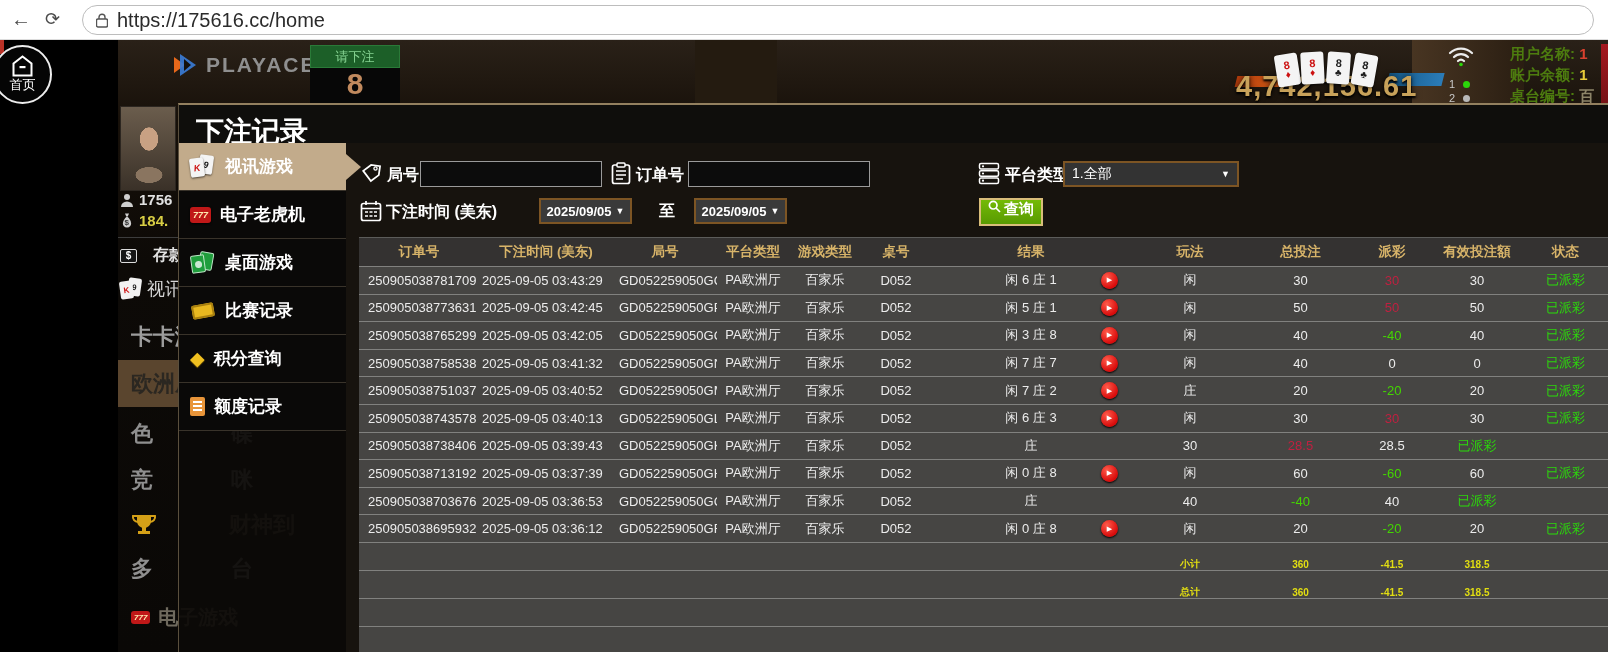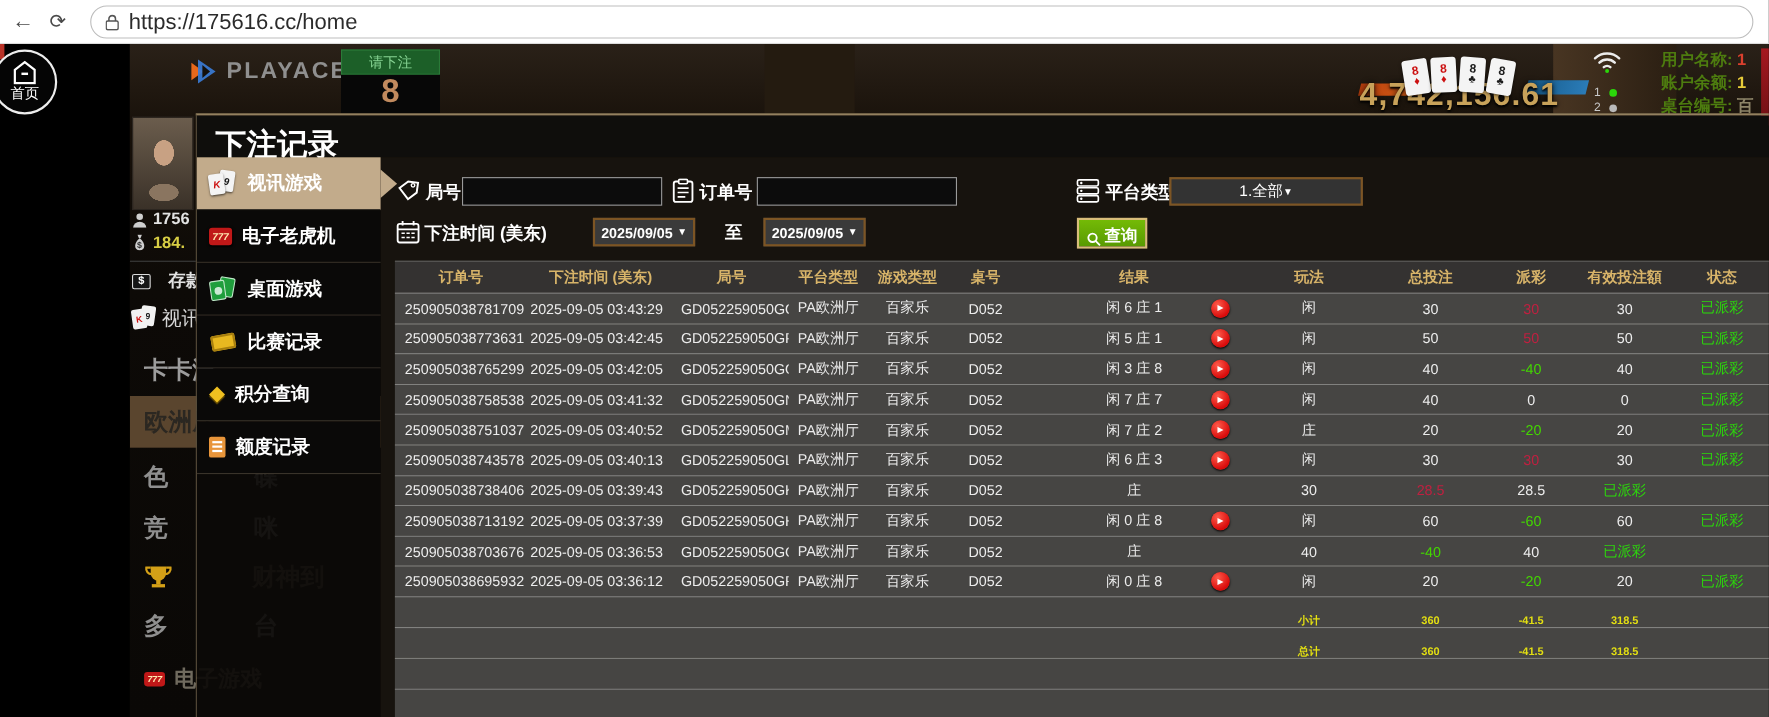--- a/index.html
+++ b/index.html
@@ -108,26 +108,26 @@
   .ic-doc{width:15px;height:19px;background:#e8953a;border-radius:2px;flex:none;position:relative;}
   .ic-doc::after{content:"";position:absolute;left:3px;top:4px;width:9px;height:2px;background:#fff;
     box-shadow:0 4px 0 #fff,0 8px 0 #fff;}
 
   
   .flabel{position:absolute;color:#fff;font-size:16px;font-weight:bold;white-space:nowrap;}
   .ficon{position:absolute;}
   .finput{position:absolute;width:182px;height:26px;background:#0c0c0c;border:1px solid #9a9a9a;color:#eee;
     font-size:13px;padding:0 6px;outline:none;}
   .fselect{position:absolute;width:176px;height:26px;background:#333;border:2px solid #7d5524;color:#fff;
-    font-size:14px;display:flex;align-items:center;padding:0 7px;justify-content:center;cursor:pointer;}
+    font-size:14px;display:flex;align-items:center;padding:0 7px;justify-content:space-between;cursor:pointer;}
   .fdate{position:absolute;width:93px;height:26px;background:#3a3a3a;border:2px solid #7d5524;color:#fff;
     font-size:13px;font-weight:bold;display:flex;align-items:center;justify-content:center;gap:4px;cursor:pointer;}
   .caret{font-size:9px;color:#fff;}
   .qbtn{position:absolute;left:633px;top:55px;width:64px;height:28px;background:linear-gradient(#74ba06,#589a02);
-    border:2px solid #d9bd7a;color:#fff;font-size:15px;font-weight:bold;display:flex;align-items:flex-end;
+    border:2px solid #d9bd7a;color:#fff;font-size:15px;font-weight:bold;display:flex;align-items:flex-start;
     justify-content:center;gap:3px;cursor:pointer;}
 
   
   .table{position:absolute;left:13px;top:94px;width:1250px;
     --cols:120px 134px 104px 72px 72px 70px 200px 118px 103px 80px 90px 87px;}
   .thead{height:29px;background:#343231;border-top:1px solid #5c5c5a;display:grid;grid-template-columns:var(--cols);}
   .trow{height:27.6px;background:#464543;border-top:1px solid #81817f;display:grid;grid-template-columns:var(--cols);}
   .tempty{height:28px;background:#464543;border-top:1px solid #81817f;}
   .tempty.last{border-bottom:1px solid #6a6a68;}
   .cell{display:flex;align-items:center;justify-content:center;font-size:13px;color:#ececec;overflow:hidden;white-space:nowrap;}

